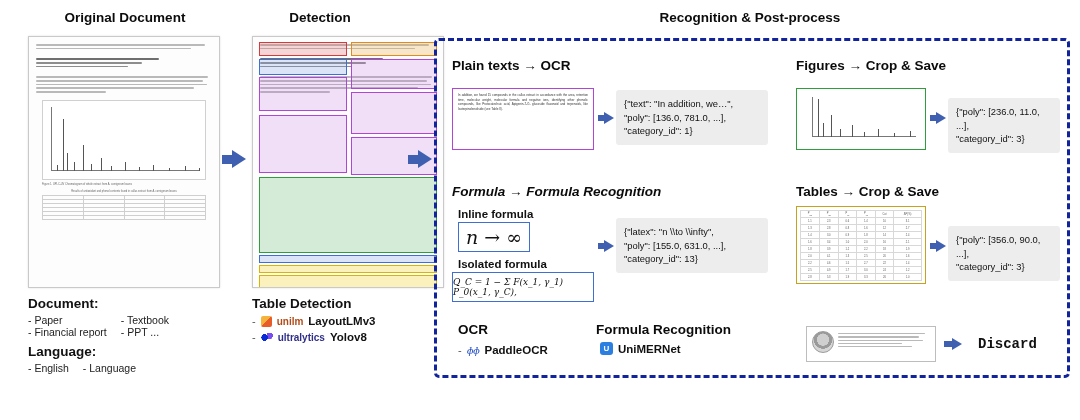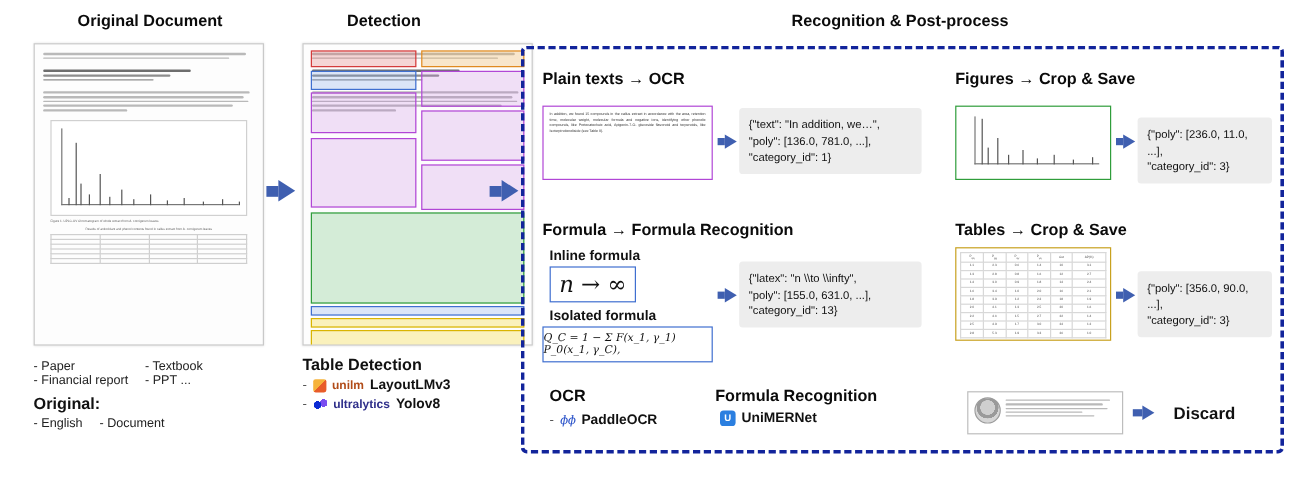--- a/index.html
+++ b/index.html
@@ -318,34 +318,35 @@
                 <td></td>
                 <td></td>
               </tr>
         </tbody>
           </table>
       </div>
     </div>
   </div>
 
   <div class="abs" style="left:28px; top:296px; width:200px;">
+    <div class="lbl-head">Document:</div>
     <div style="display:flex; gap:14px; margin-top:3px;">
       <div>
         <div class="lbl-item">- Paper</div>
         <div class="lbl-item">- Financial report</div>
       </div>
       <div>
         <div class="lbl-item">- Textbook</div>
         <div class="lbl-item">- PPT   ...</div>
       </div>
     </div>
-    <div class="lbl-head" style="margin-top:6px;">Original:</div>
+    <div class="lbl-head" style="margin-top:6px;">Language:</div>
     <div style="display:flex; gap:14px; margin-top:3px;">
       <div class="lbl-item">- English</div>
-      <div class="lbl-item">- Document</div>
+      <div class="lbl-item">- Language</div>
     </div>
   </div>
 
   <div class="abs arrow-wrap" style="left:222px; top:150px;">
     <div class="arrow-stem" style="width:10px;"></div>
       <div class="arrow"></div>
   </div>
 
   <div class="abs doc-page" style="left:252px; top:36px; width:190px; height:250px; position:absolute;">
     <div class="pad6" style="position:relative; height:100%; box-sizing:border-box;">
@@ -438,21 +439,21 @@
   <div class="abs arrow-wrap" style="left:930px; top:112px;">
     <div class="arrow-stem-sm" style="width:6px;"></div>
       <div class="arrow-sm"></div>
   </div>
 
   <div class="abs json-box" style="left:948px; top:98px; width:112px;">
     <div>{"poly": [236.0, 11.0, ...],</div>
     <div>  "category_id": 3}</div>
   </div>
 
-  <div class="abs sub-title" style="left:452px; top:184px;">Formula → Formula Recognition</div>
+  <div class="abs sub-title" style="left:452px; top:184px;font-style:italic;">Formula → Formula Recognition</div>
 
   <div class="abs mini-label" style="left:458px; top:208px;">Inline formula</div>
   <div class="abs formula-box" style="left:458px; top:222px; width:72px; height:30px;">
     <span class="formula-inline">n → ∞</span>
   </div>
 
   <div class="abs mini-label" style="left:458px; top:258px;">Isolated formula</div>
   <div class="abs formula-box" style="left:452px; top:272px; width:142px; height:30px;">
     <span class="formula-iso">Q_C = 1 − Σ F(x_1, γ_1) P_0(x_1, γ_C),</span>
   </div>
@@ -577,21 +578,21 @@
       <div class="mini-line" style="width:70%; height:1.2px;"></div>
       <div class="mini-line" style="width:80%; height:1.2px;"></div>
     </div>
   </div>
 
   <div class="abs arrow-wrap" style="left:944px; top:338px;">
     <div class="arrow-stem-sm" style="width:8px;"></div>
       <div class="arrow-sm"></div>
   </div>
 
-  <div class="abs discard-text" style="left:978px; top:336px;">Discard</div>
+  <div class="abs discard-text" style="left:978px; top:336px;font-family:Liberation Mono, monospace;">Discard</div>
 
   <div class="abs sub-title" style="left:458px; top:322px;">OCR</div>
   <div class="abs tool-row" style="left:458px; top:344px;">
     <span class="dash" style="font-size:11px;">-</span>
     <span class="logo-paddle">ɸɸ</span>
     <span class="tool-name">PaddleOCR</span>
   </div>
 
   <div class="abs sub-title" style="left:596px; top:322px;">Formula Recognition</div>
   <div class="abs tool-row" style="left:600px; top:342px;">

